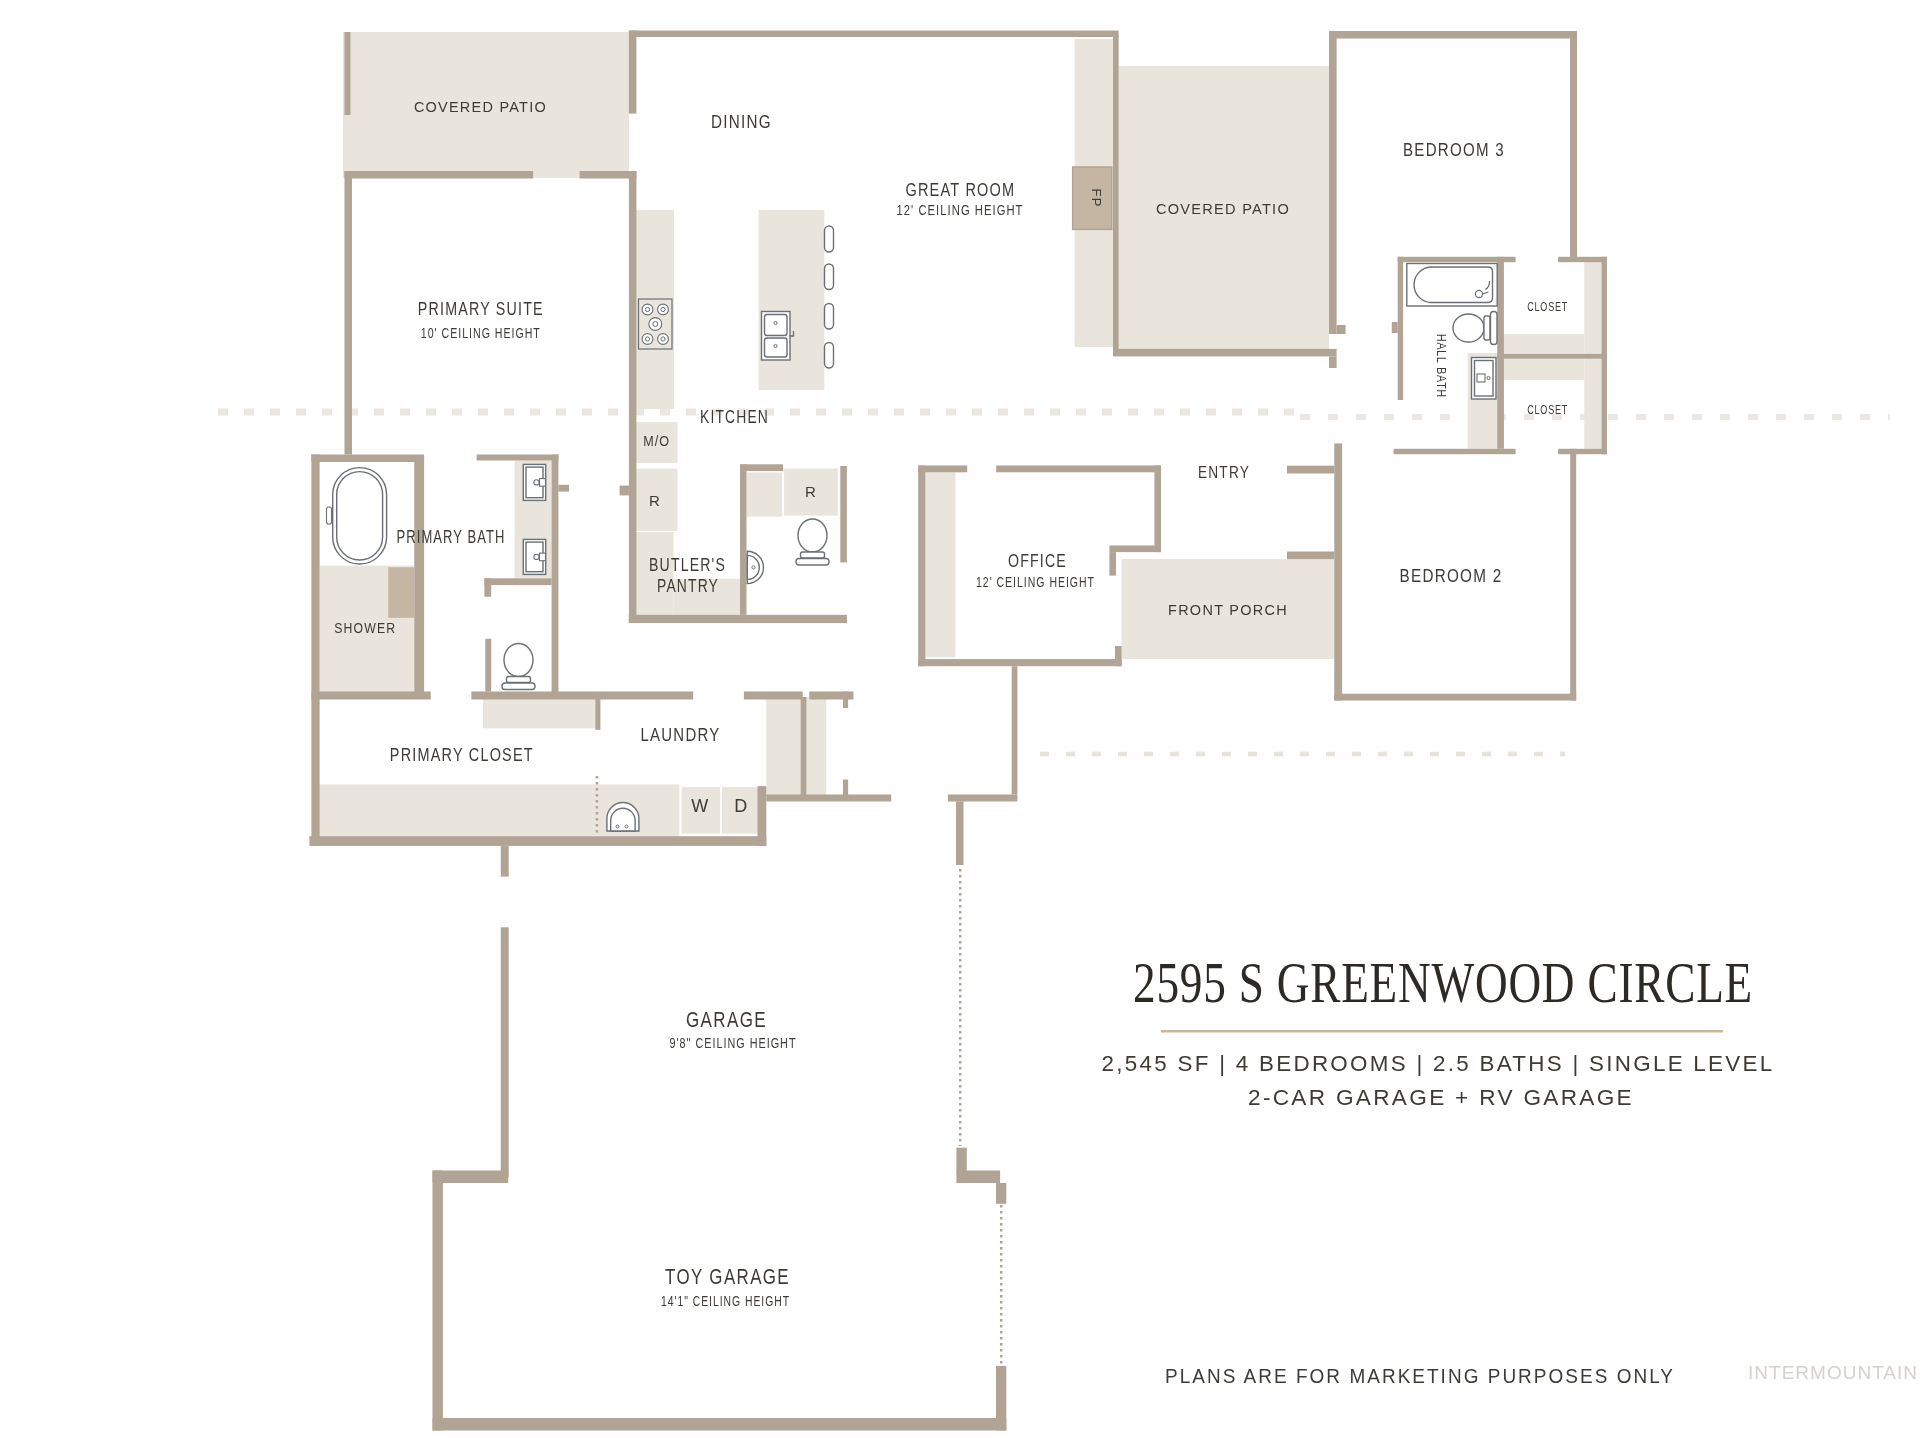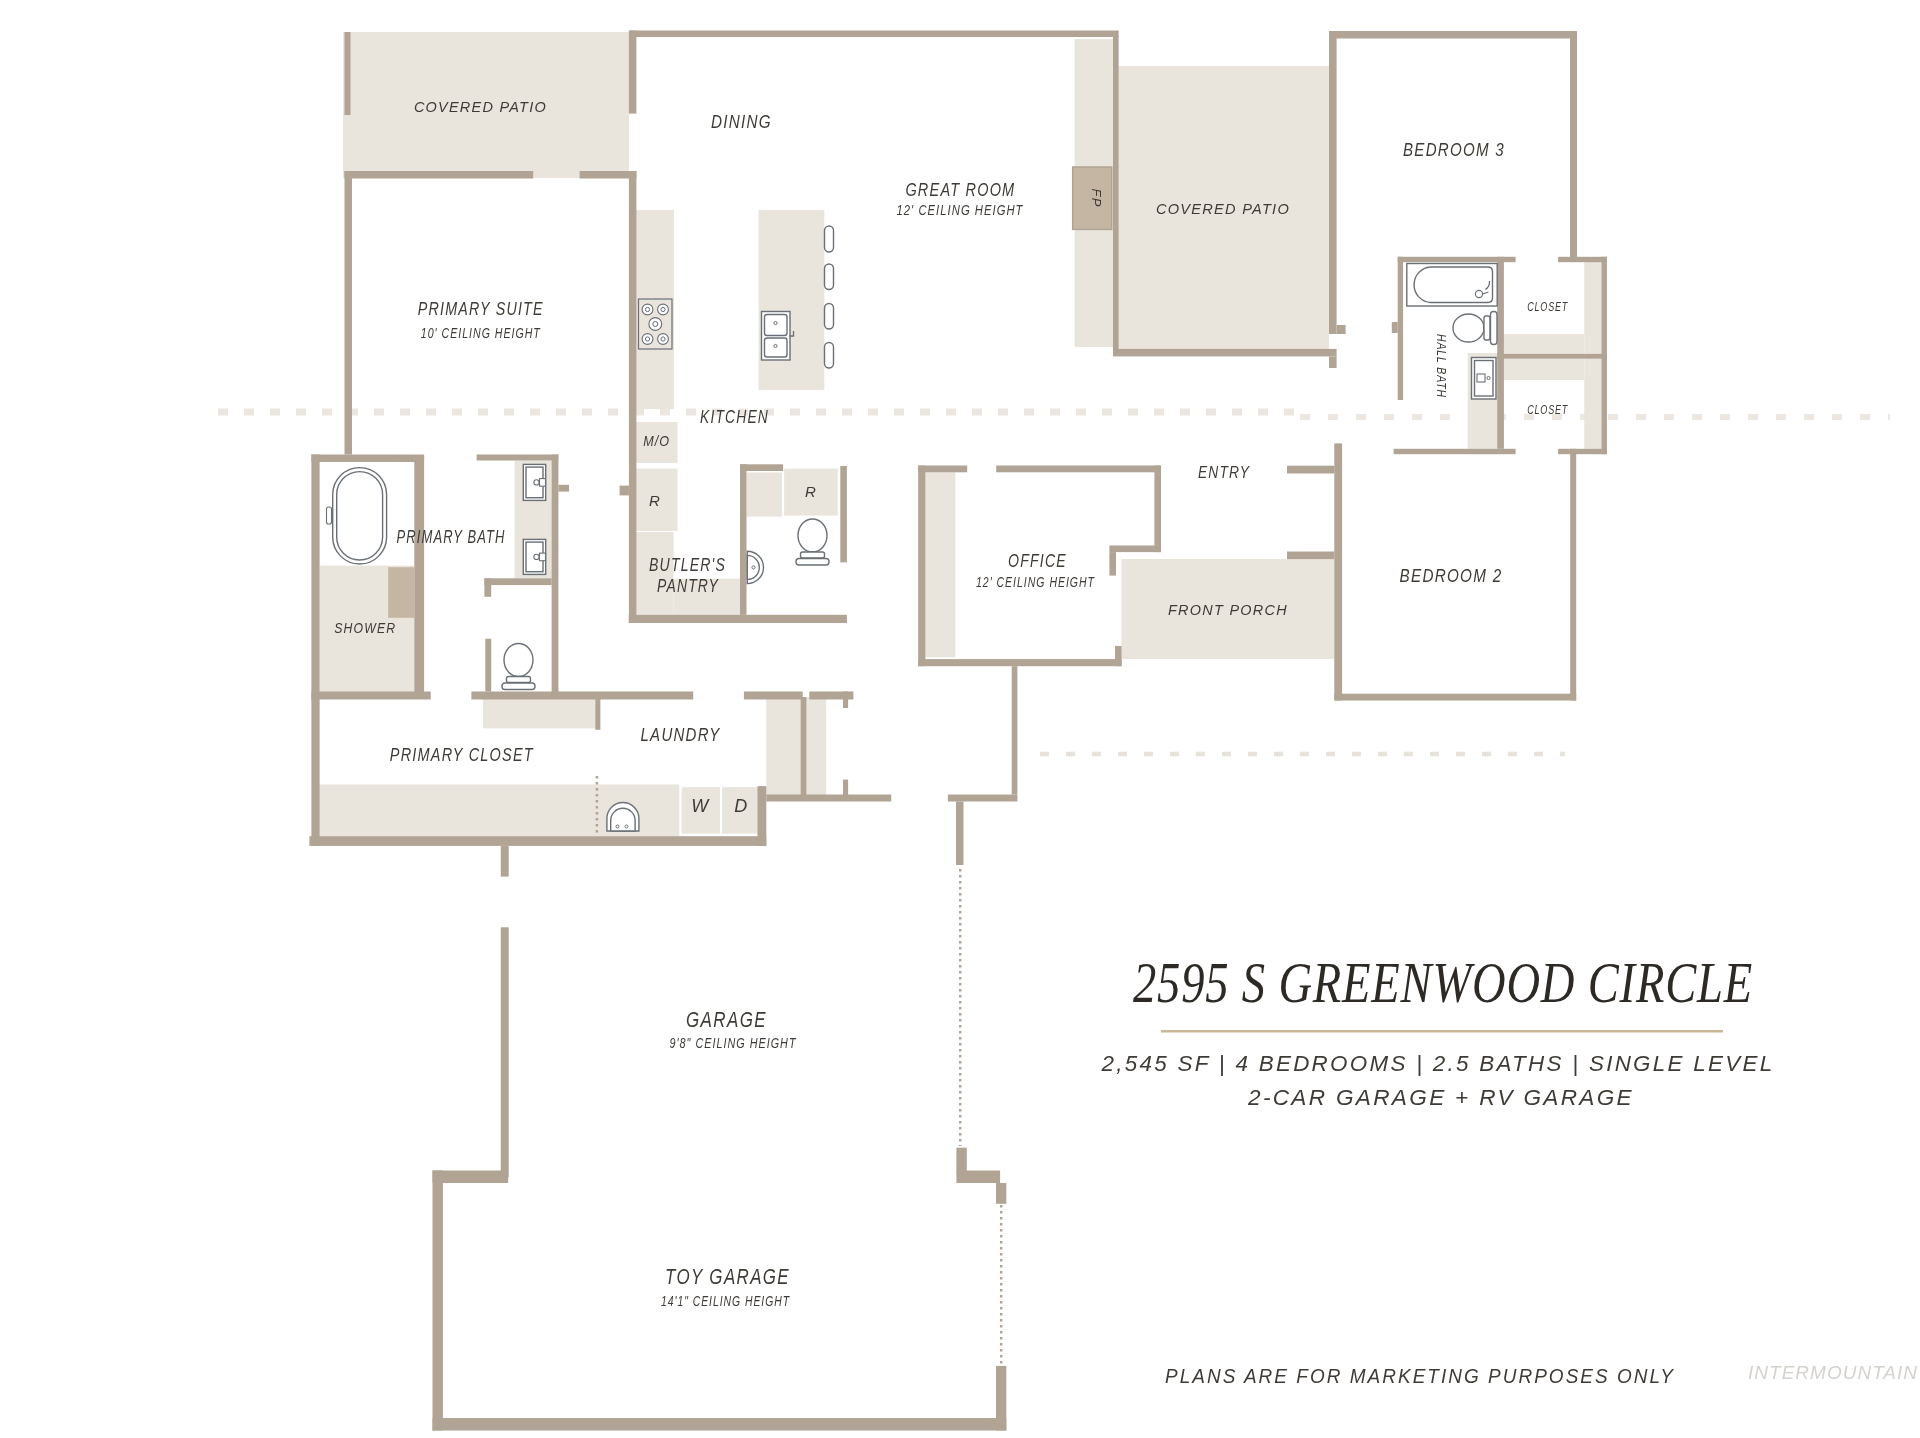--- a/index.html
+++ b/index.html
@@ -1,16 +1,16 @@
 <!DOCTYPE html>
 <html><head>
 <meta charset="utf-8">
 <style>
   html,body{margin:0;padding:0;background:#ffffff;}
-  .page{position:relative;width:1920px;height:1438px;background:#ffffff;overflow:hidden;font-style:italic;}
+  .page{position:relative;width:1920px;height:1438px;background:#ffffff;overflow:hidden;}
   svg{display:block;}
   text{font-family:"Liberation Sans",sans-serif;fill:#3e3a35;}
   .lbl{font-size:19px;letter-spacing:1.6px;}
   .lbl2{font-size:15px;letter-spacing:1.4px;}
   .sm{font-size:14px;letter-spacing:1.2px;}
   .xs{font-size:12.5px;letter-spacing:1.1px;}
   .big{font-size:22px;letter-spacing:1.8px;}
   .ttl{font-family:"Liberation Serif",serif;font-size:56px;letter-spacing:1px;fill:#2d2925;}
   .sub{font-size:21.5px;letter-spacing:2.2px;fill:#3e3a35;}
   .wm{font-size:19px;letter-spacing:1px;fill:#d5d2ce;}

